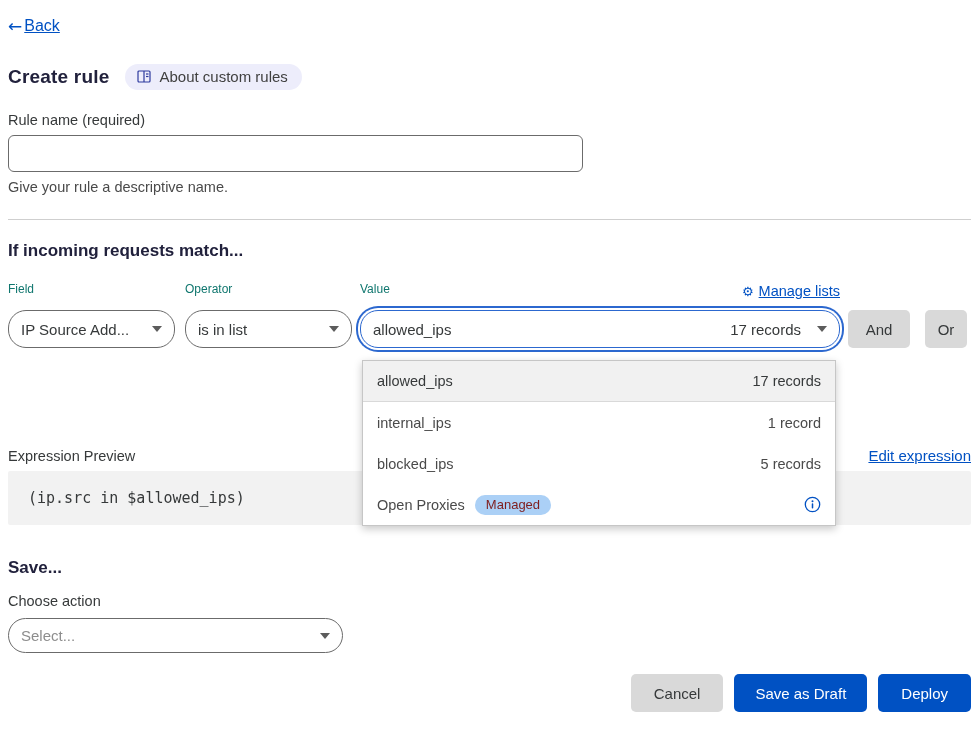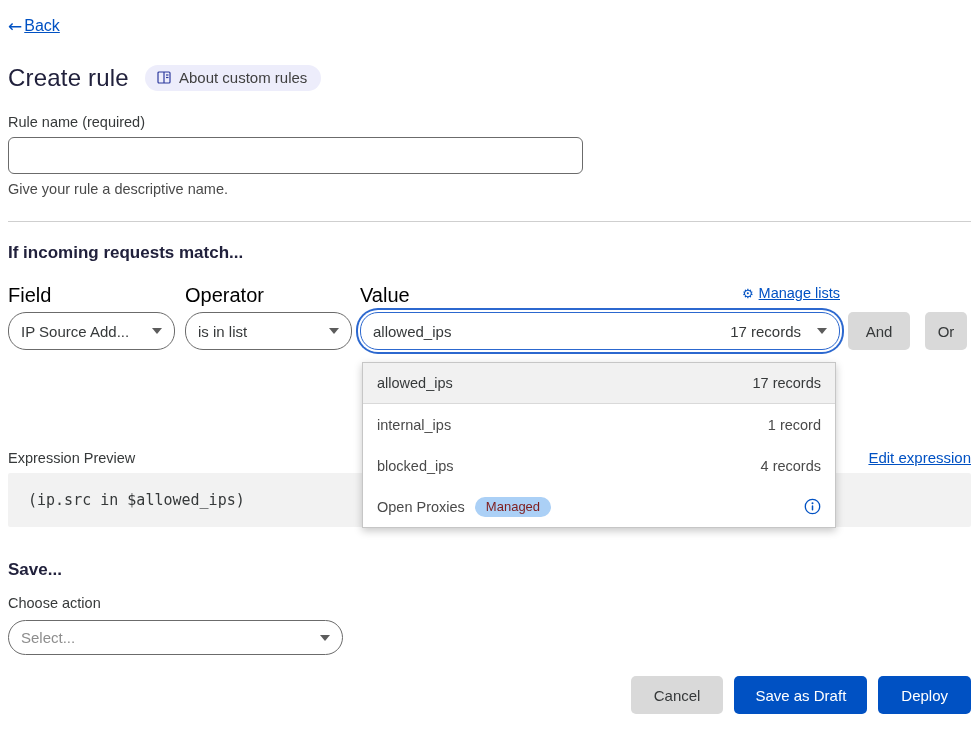--- a/index.html
+++ b/index.html
@@ -8,21 +8,21 @@
   .page { position:relative; width:979px; height:739px; background:#fff; padding:0 8px; overflow:hidden; }
 
   
   .back-row { margin-top:16px; font-size:16px; }
   .back-link { color:#0051c3; text-decoration:none; cursor:pointer; display:inline-flex; align-items:center; }
   .back-arrow { font-family:"DejaVu Sans",sans-serif; margin-right:2px; font-size:17px; }
   .back-text { text-decoration:underline; }
 
   
   .title-row { margin-top:28px; display:flex; align-items:center; gap:16px; }
-  .page-title { font-size:24px; font-weight:400; color:#21213c; letter-spacing:.2px; }
+  .page-title { font-size:19px; font-weight:700; color:#21213c; letter-spacing:.2px; }
   .about-badge { display:inline-flex; align-items:center; gap:8px; background:#ededfb; color:#404040;
     border-radius:14px; padding:4px 14px 5px 12px; font-size:15px; cursor:pointer; }
   .book-icon svg { display:block; }
 
   
   .field-label { margin-top:22px; font-size:14.5px; color:#36393a; }
   .rulename-input { margin-top:7px; display:block; width:575px; height:37px; border:1px solid #6b6b6b;
     border-radius:6px; font-size:15px; padding:0 12px; color:#36393a; outline:none; background:#fff; }
   .helper-text { margin-top:7px; font-size:14.5px; color:#4a4a4a; }
 
@@ -30,21 +30,21 @@
 
   .section-heading { margin-top:21px; font-size:17px; font-weight:700; color:#21213c; }
 
   
   .match-grid { margin-top:21px; display:flex; align-items:flex-start; }
   .col { display:flex; flex-direction:column; }
   .col-field { width:167px; }
   .col-operator { width:167px; margin-left:10px; }
   .col-value { width:480px; margin-left:8px; position:relative; }
   .col-conjunction { margin-left:8px; display:flex; gap:15px; }
-  .ctl-label { font-size:20px; color:#000000; height:17px; }
+  .ctl-label { font-size:12px; color:#0f766e; height:17px; }
   .label-row { display:flex; justify-content:space-between; align-items:flex-end; height:17px; }
   .manage-link { display:inline-flex; align-items:center; gap:5px; color:#0051c3; font-size:14.5px; cursor:pointer; }
   .manage-link .link-text { text-decoration:underline; }
   .gear-icon { font-family:"DejaVu Sans",sans-serif; font-size:13px; color:#0051c3; }
 
   .select-box { margin-top:11px; height:38px; border:1px solid #6b6b6b; border-radius:18px; background:#fff;
     display:flex; align-items:center; justify-content:space-between; padding:0 12px; font-size:15px; cursor:pointer; }
   .chev { width:0; height:0; border-left:5px solid transparent; border-right:5px solid transparent; border-top:6px solid #5c5c5c; }
   .value-select { border:1px solid #2c68cf; box-shadow:0 0 0 2px #ffffff, 0 0 0 4px #2c68cf; }
   .value-right { display:flex; align-items:center; gap:16px; }
@@ -158,21 +158,21 @@
         <div class="dd-item selected">
           <span class="dd-left">allowed_ips</span>
           <span>17 records</span>
         </div>
         <div class="dd-item">
           <span class="dd-left">internal_ips</span>
           <span>1 record</span>
         </div>
         <div class="dd-item">
           <span class="dd-left">blocked_ips</span>
-          <span>4 records</span>
+          <span>5 records</span>
         </div>
         <div class="dd-item">
           <span class="dd-left">
             <span>Open Proxies</span>
             <span class="managed-badge">Managed</span>
           </span>
           <span class="info-icon">
             <svg width="17" height="17" viewBox="0 0 17 17">
               <circle cx="8.5" cy="8.5" r="7.2" fill="none" stroke="#0051c3" stroke-width="1.3"></circle>
               <circle cx="8.5" cy="5.2" r="1" fill="#0051c3"></circle>

